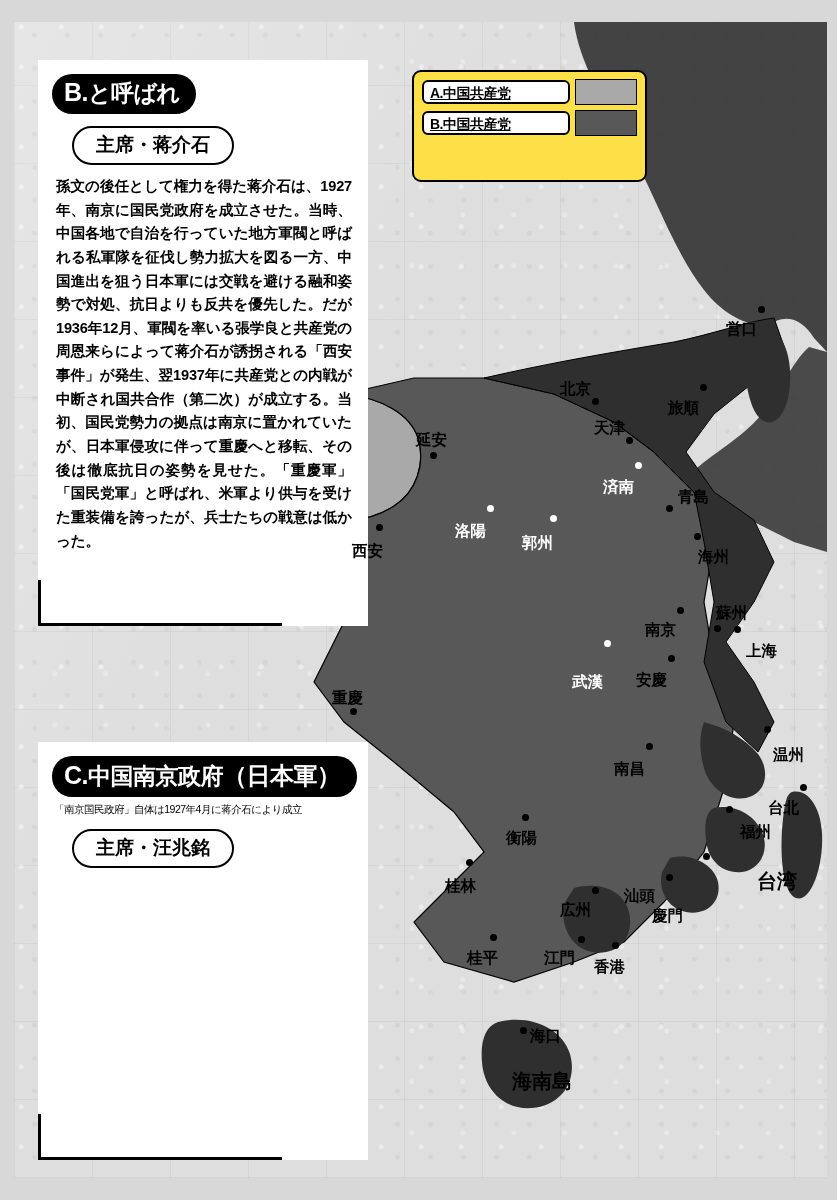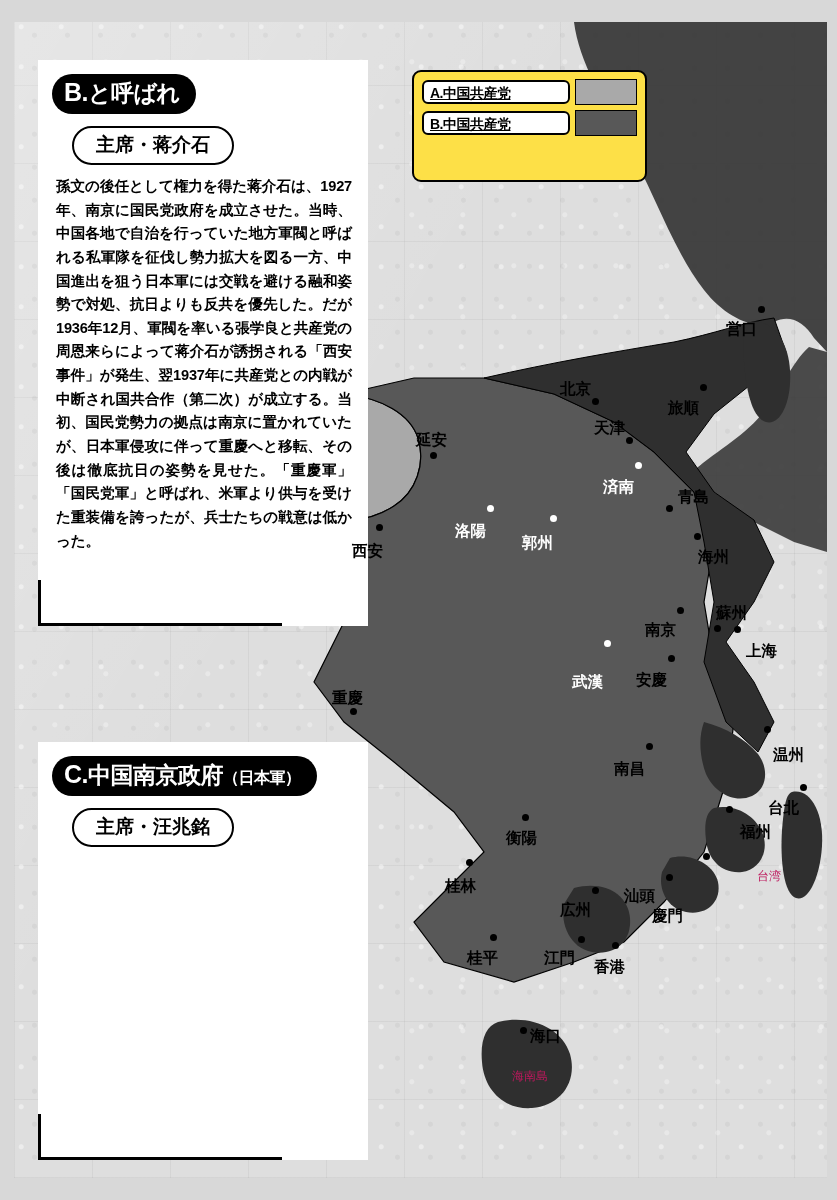--- a/index.html
+++ b/index.html
@@ -53,38 +53,38 @@
   .panel::before{content:"";position:absolute;left:0;bottom:0;width:3px;height:46px;background:#000;}
   #panelB{left:38px;top:60px;width:330px;height:566px;}
   #panelC{left:38px;top:742px;width:330px;height:418px;}
 
   .hdr{
     display:inline-block;background:#000;color:#fff;border-radius:20px;
     font-size:23px;font-weight:bold;padding:4px 16px 5px 12px;margin:14px 0 0 14px;
     letter-spacing:-0.5px;
   }
   .hdr .alpha{font-size:25px;}
-  .hdr .paren{font-size:16px;}
+  .hdr .paren{font-size:24px;}
   .subnote{font-size:10.5px;margin:6px 0 0 16px;color:#000;letter-spacing:-0.5px;}
   .chair{
     display:inline-block;border:2.5px solid #000;border-radius:22px;
     font-size:19px;font-weight:bold;padding:4px 22px 5px 22px;margin:12px 0 0 34px;
     letter-spacing:0px;
   }
   .body-text{
     margin:10px 16px 0 18px;font-size:14.6px;line-height:1.62;font-weight:bold;
     text-align:justify;letter-spacing:-0.2px;
   }
 
   
   .city{position:absolute;font-size:15.5px;font-weight:bold;color:#000;white-space:nowrap;}
   .city.light{color:#fff;}
   .dot{position:absolute;width:7px;height:7px;border-radius:50%;background:#000;}
   .dot.light{background:#fff;}
-  .region-name{position:absolute;font-size:12px;font-weight:normal;color:#be185d;white-space:nowrap;}
+  .region-name{position:absolute;font-size:20px;font-weight:bold;color:#000000;white-space:nowrap;}
 </style>
 </head>
 <body>
 
 <div id="page">
 
   <div class="map-bg">
     <div class="sea-tex"></div>
 
     <svg class="mapsvg" width="813" height="1156" viewBox="0 0 813 1156">
@@ -139,20 +139,21 @@
     </div>
     <div style="clear:both"></div>
     <div class="chair">主席・蒋介石</div>
     <div class="body-text">孫文の後任として権力を得た蒋介石は、1927年、南京に国民党政府を成立させた。当時、中国各地で自治を行っていた地方軍閥と呼ばれる私軍隊を征伐し勢力拡大を図る一方、中国進出を狙う日本軍には交戦を避ける融和姿勢で対処、抗日よりも反共を優先した。だが1936年12月、軍閥を率いる張学良と共産党の周恩来らによって蒋介石が誘拐される「西安事件」が発生、翌1937年に共産党との内戦が中断され国共合作（第二次）が成立する。当初、国民党勢力の拠点は南京に置かれていたが、日本軍侵攻に伴って重慶へと移転、その後は徹底抗日の姿勢を見せた。「重慶軍」「国民党軍」と呼ばれ、米軍より供与を受けた重装備を誇ったが、兵士たちの戦意は低かった。</div>
   </div>
 
   <div class="panel" id="panelC">
     <div class="hdr">
       <span class="alpha">C.</span><span>中国南京政府</span><span class="paren">（日本軍）</span>
     </div>
+    <div class="subnote">「南京国民政府」自体は1927年4月に蒋介石により成立</div>
     <div class="chair">主席・汪兆銘</div>
   </div>
 
   <div id="cities">
       <div class="dot" style="left: 758px; top: 306px;"></div>
       <div class="city" style="left: 726px; top: 319px;">営口</div>
       <div class="dot" style="left: 700px; top: 384px;"></div>
       <div class="city" style="left: 668px; top: 398px;">旅順</div>
       <div class="dot" style="left: 592px; top: 398px;"></div>
       <div class="city" style="left: 560px; top: 379px;">北京</div>

